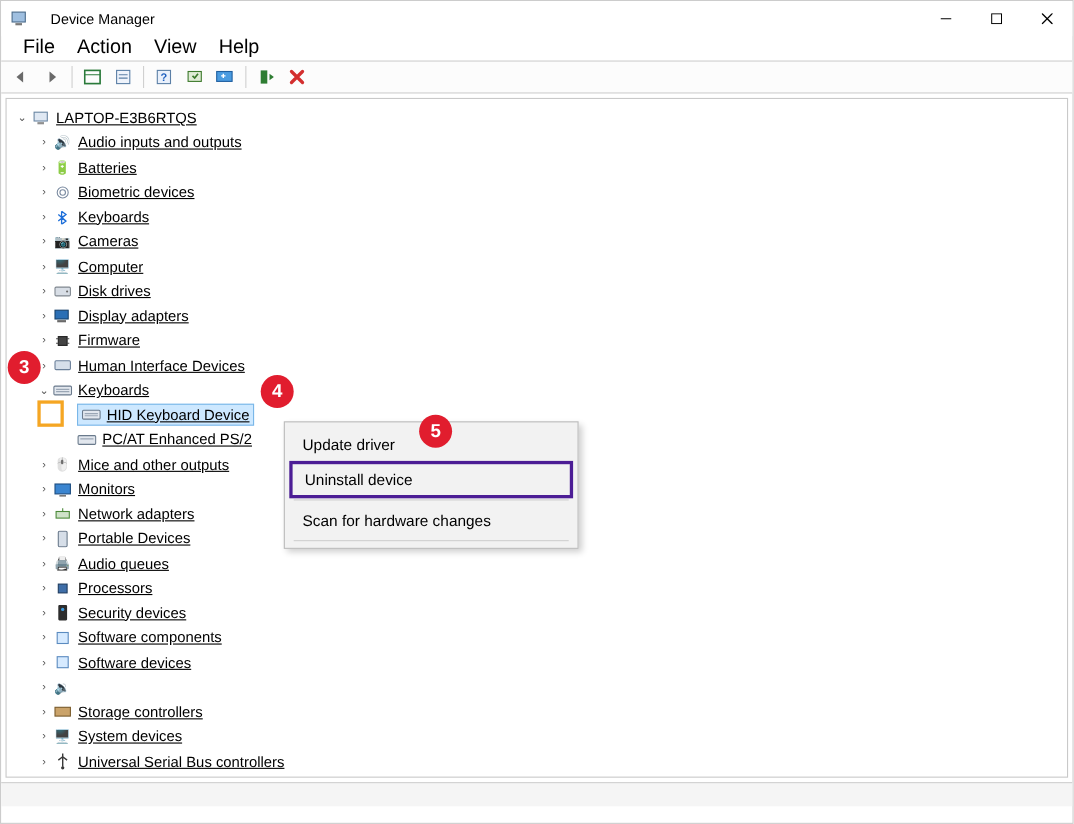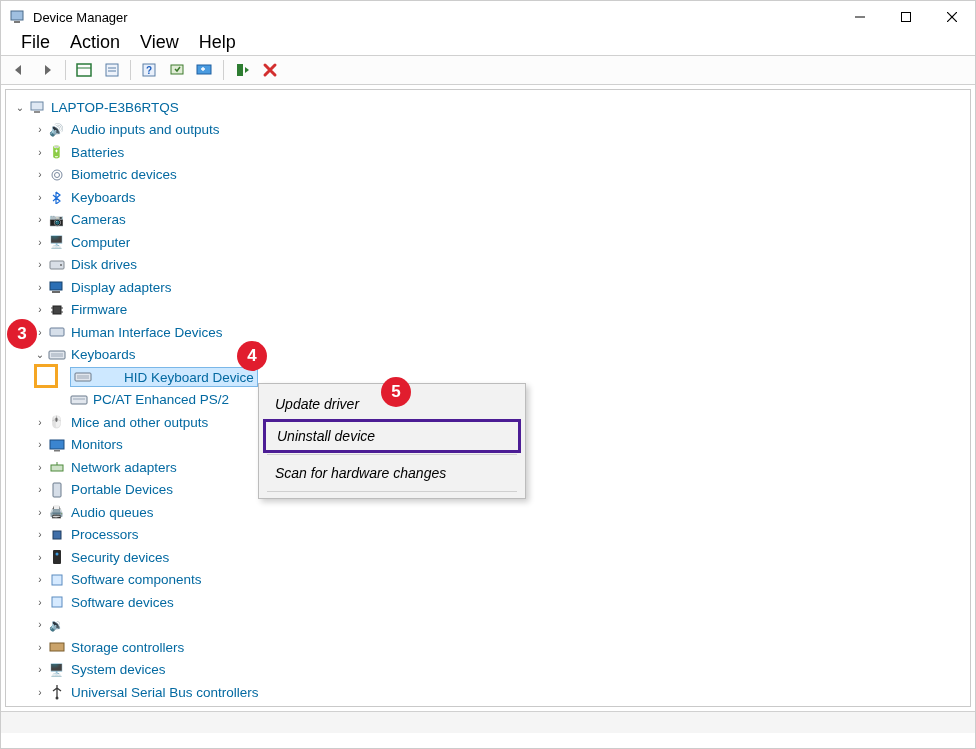--- a/index.html
+++ b/index.html
@@ -13,20 +13,21 @@
   overflow: hidden;
   border: 1px solid #ccc;
 }
 
 .titlebar {
   height: 32px;
   display: flex;
   align-items: center;
   padding-left: 8px;
   background: #fff;
+  gap: 13px;
 }
 .titlebar-icon {
   width: 16px; height: 16px;
   margin-right: 8px;
   display:inline-block;
 }
 .tb-title { flex: 1; font-size: 13px; color:#000; }
 .window-controls { display:flex; height:100%;}
 .wc-btn {
   width: 46px; height:32px;
@@ -86,35 +87,34 @@
   color:#555;
   cursor:default;
 }
 .chevron.spacer { visibility:hidden; }
 .dev-icon {
   width:18px; height:16px;
   margin-right:5px;
   display:inline-flex; align-items:center; justify-content:center;
   font-size:12px;
 }
-.tree-label { font-size:13.5px; color:#0369a1; }
+.tree-label { font-size:13.5px; color:#000000;text-decoration:underline; }
 .indent0 { padding-left:2px; }
 .indent1 { padding-left:22px; }
 .indent2 { padding-left:44px; }
 .tree-row.selected .sel-box {
   background:#cde8ff;
   border:1px solid #7ab7e8;
   padding:0 2px;
   display:inline-flex; align-items:center;
   height:20px;
 }
 
 .orange-box {
   border:3px solid #f5a623;
-  gap:27px;
 }
 .orange-chevron-box {
   position:absolute;
   left:28px;
   top:274px;
   width:24px;
   height:24px;
   border:3px solid #f5a623;
   pointer-events:none;
 }
@@ -127,21 +127,20 @@
   background:#f2f2f2;
   border:1px solid #bcbcbc;
   box-shadow: 3px 3px 6px rgba(0,0,0,.2);
   padding:4px 2px;
   font-size:14px;
 }
 .ctx-item {
   padding:8px 14px;
   color:#000;
   cursor:default;
-  font-style:italic;
 }
 .ctx-item.bold { font-weight:700; }
 .ctx-sep { height:1px; background:#d0d0d0; margin:2px 6px; }
 .ctx-item.highlighted {
   border:3px solid #4c1d95;
   margin:-1px 2px;
   padding:6px 11px;
 }
 
 .anno {

